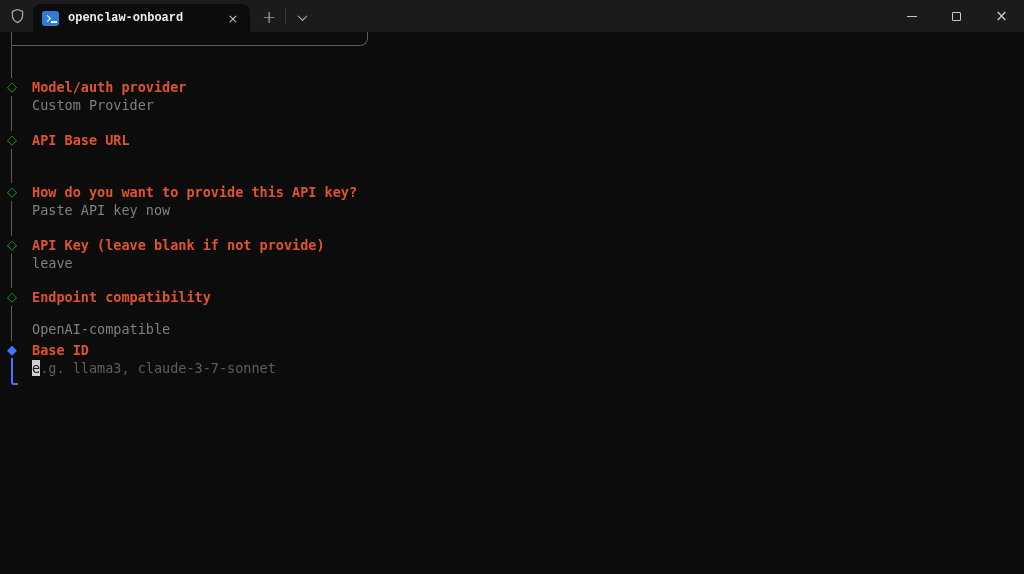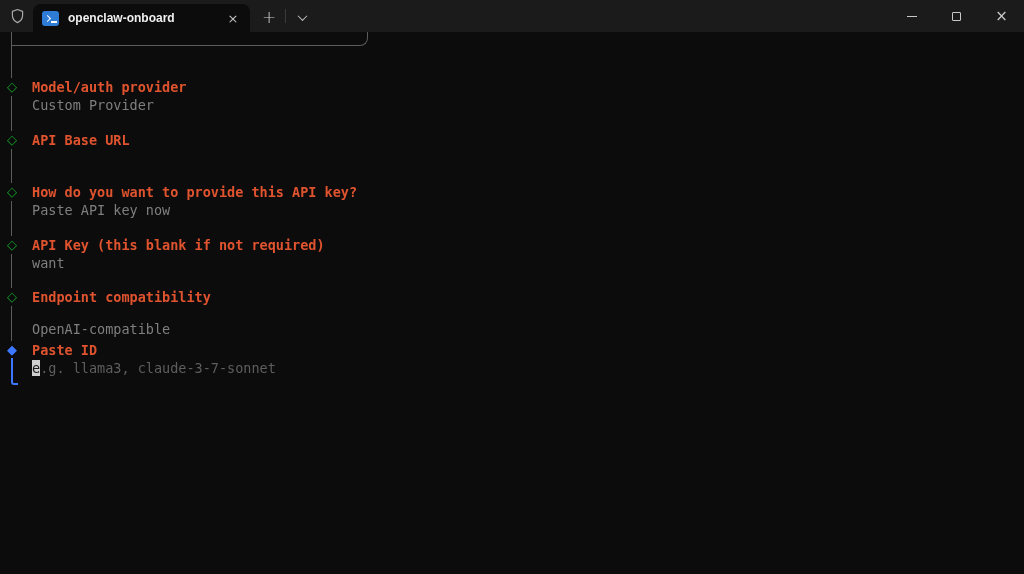--- a/index.html
+++ b/index.html
@@ -36,21 +36,21 @@
     background: var(--tab-bg);
     border-radius:8px 8px 0 0;
     display:flex; align-items:center;
   }
   .ps-icon { position:relative; margin-left:9px; width:17px; height:15px; background:var(--ps-icon-blue); border-radius:3px; flex:0 0 auto; }
   .ps-icon::before { content:""; position:absolute; left:3px; top:5px; width:4px; height:4px;
     border-top:1.8px solid #fff; border-right:1.8px solid #fff; transform:rotate(45deg); }
   .ps-icon::after { content:""; position:absolute; right:2.5px; bottom:2.5px; width:6px; height:1.8px; background:#fff; }
   .tab-title {
     margin-left:9px; color:var(--title-text);
-    font-family:Liberation Sans, sans-serif; font-size:12px; font-weight:600;
+    font-family:Liberation Mono, monospace; font-size:12px; font-weight:600;
     white-space:nowrap; overflow:hidden; flex:1 1 auto;
   }
   .tab-close {
     width:22px; height:22px; margin-right:6px; flex:0 0 auto;
     display:flex; align-items:center; justify-content:center;
     color:#c0c0c0; font-size:13px; font-family:"DejaVu Sans", sans-serif; border-radius:3px; cursor:default;
   }
   .newtab-btn {
     position:absolute; left:256px; top:5px; width:26px; height:24px;
     display:flex; align-items:center; justify-content:center;
@@ -135,26 +135,26 @@
     <div class="tline pvalue" style="top:64px">Custom Provider</div>
 
     <span class="diamond done" style="top:99px">◇</span>
     <div class="tline plabel" style="top:99px">API Base URL</div>
 
     <span class="diamond done" style="top:151px">◇</span>
     <div class="tline plabel" style="top:151px">How do you want to provide this API key?</div>
     <div class="tline pvalue" style="top:169px">Paste API key now</div>
 
     <span class="diamond done" style="top:204px">◇</span>
-    <div class="tline plabel" style="top:204px">API Key (this blank if not required)</div>
-    <div class="tline pvalue" style="top:222px">want</div>
+    <div class="tline plabel" style="top:204px">API Key (leave blank if not provide)</div>
+    <div class="tline pvalue" style="top:222px">leave</div>
 
     <span class="diamond done" style="top:256px">◇</span>
     <div class="tline plabel" style="top:256px">Endpoint compatibility</div>
     <div class="tline pvalue" style="top:288px">OpenAI-compatible</div>
 
     <span class="diamond active" style="top:309px">◆</span>
-    <div class="tline plabel" style="top:309px">Paste ID</div>
+    <div class="tline plabel" style="top:309px">Base ID</div>
     <div class="active-bar"></div>
     <div class="tline input-line" style="top:327px"><span class="cursor-block">e</span><span>.g. llama3, claude-3-7-sonnet</span></div>
   </div>
 
 </div>
 
 </body></html>

